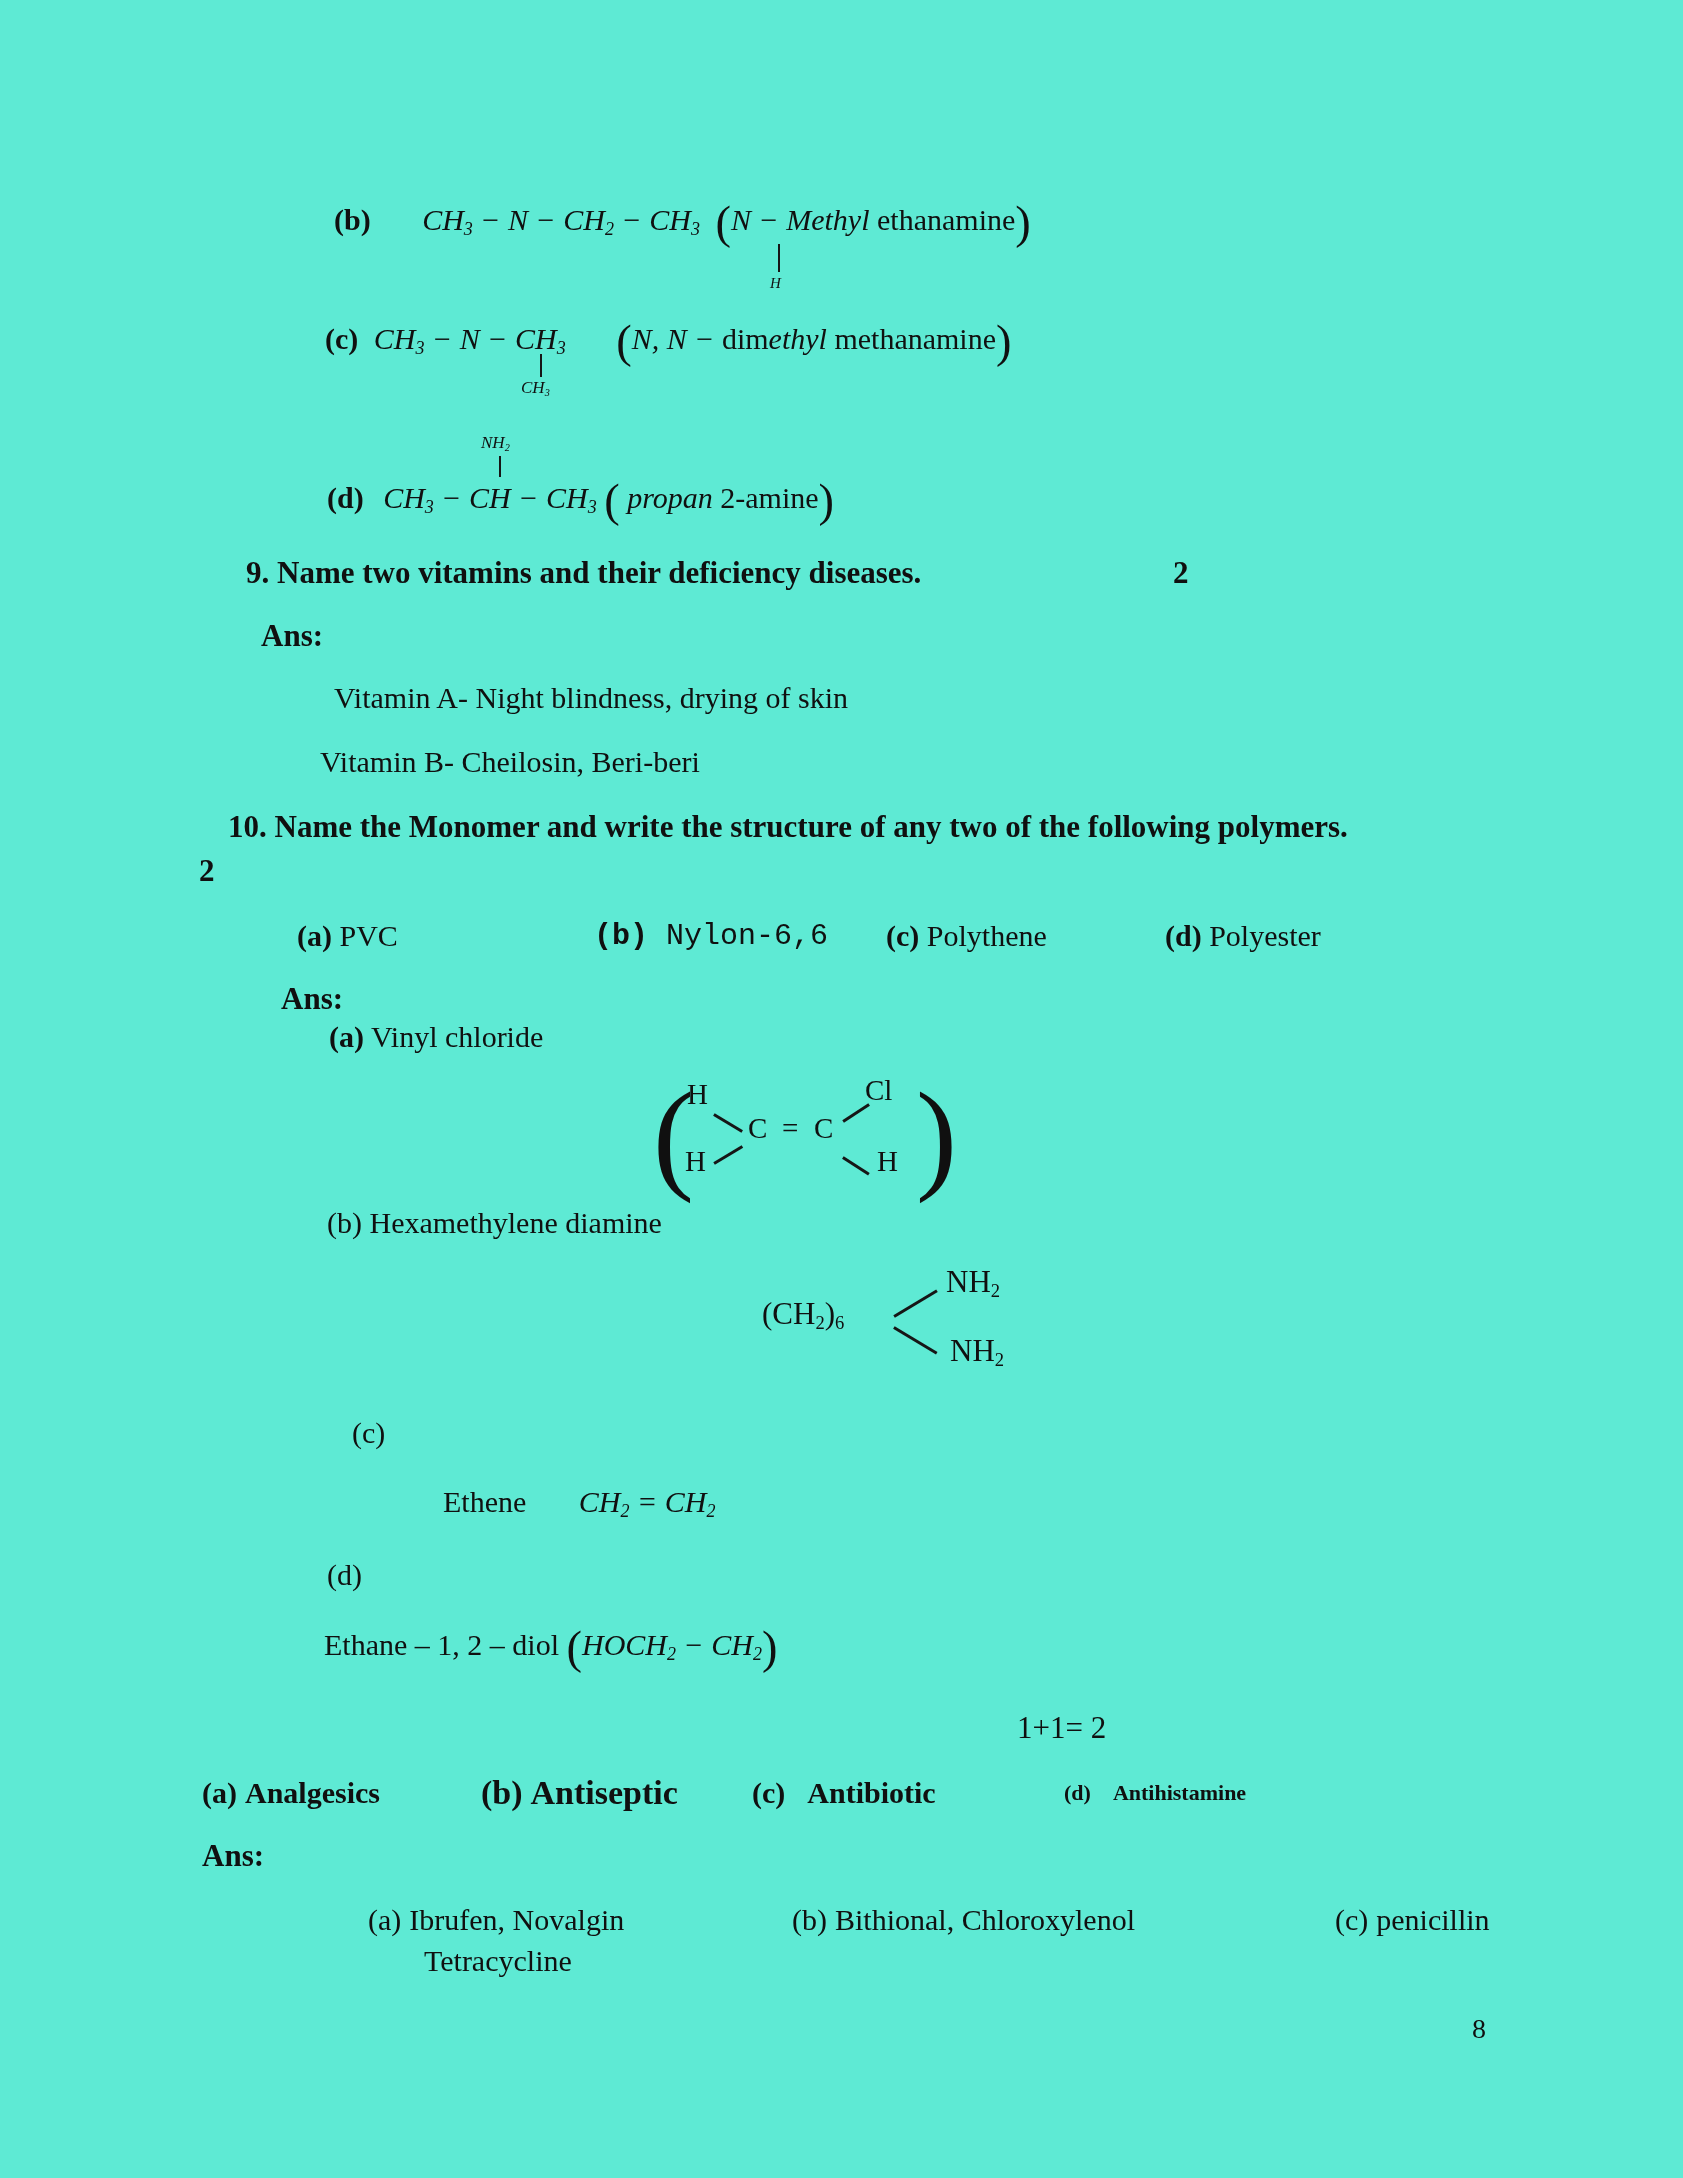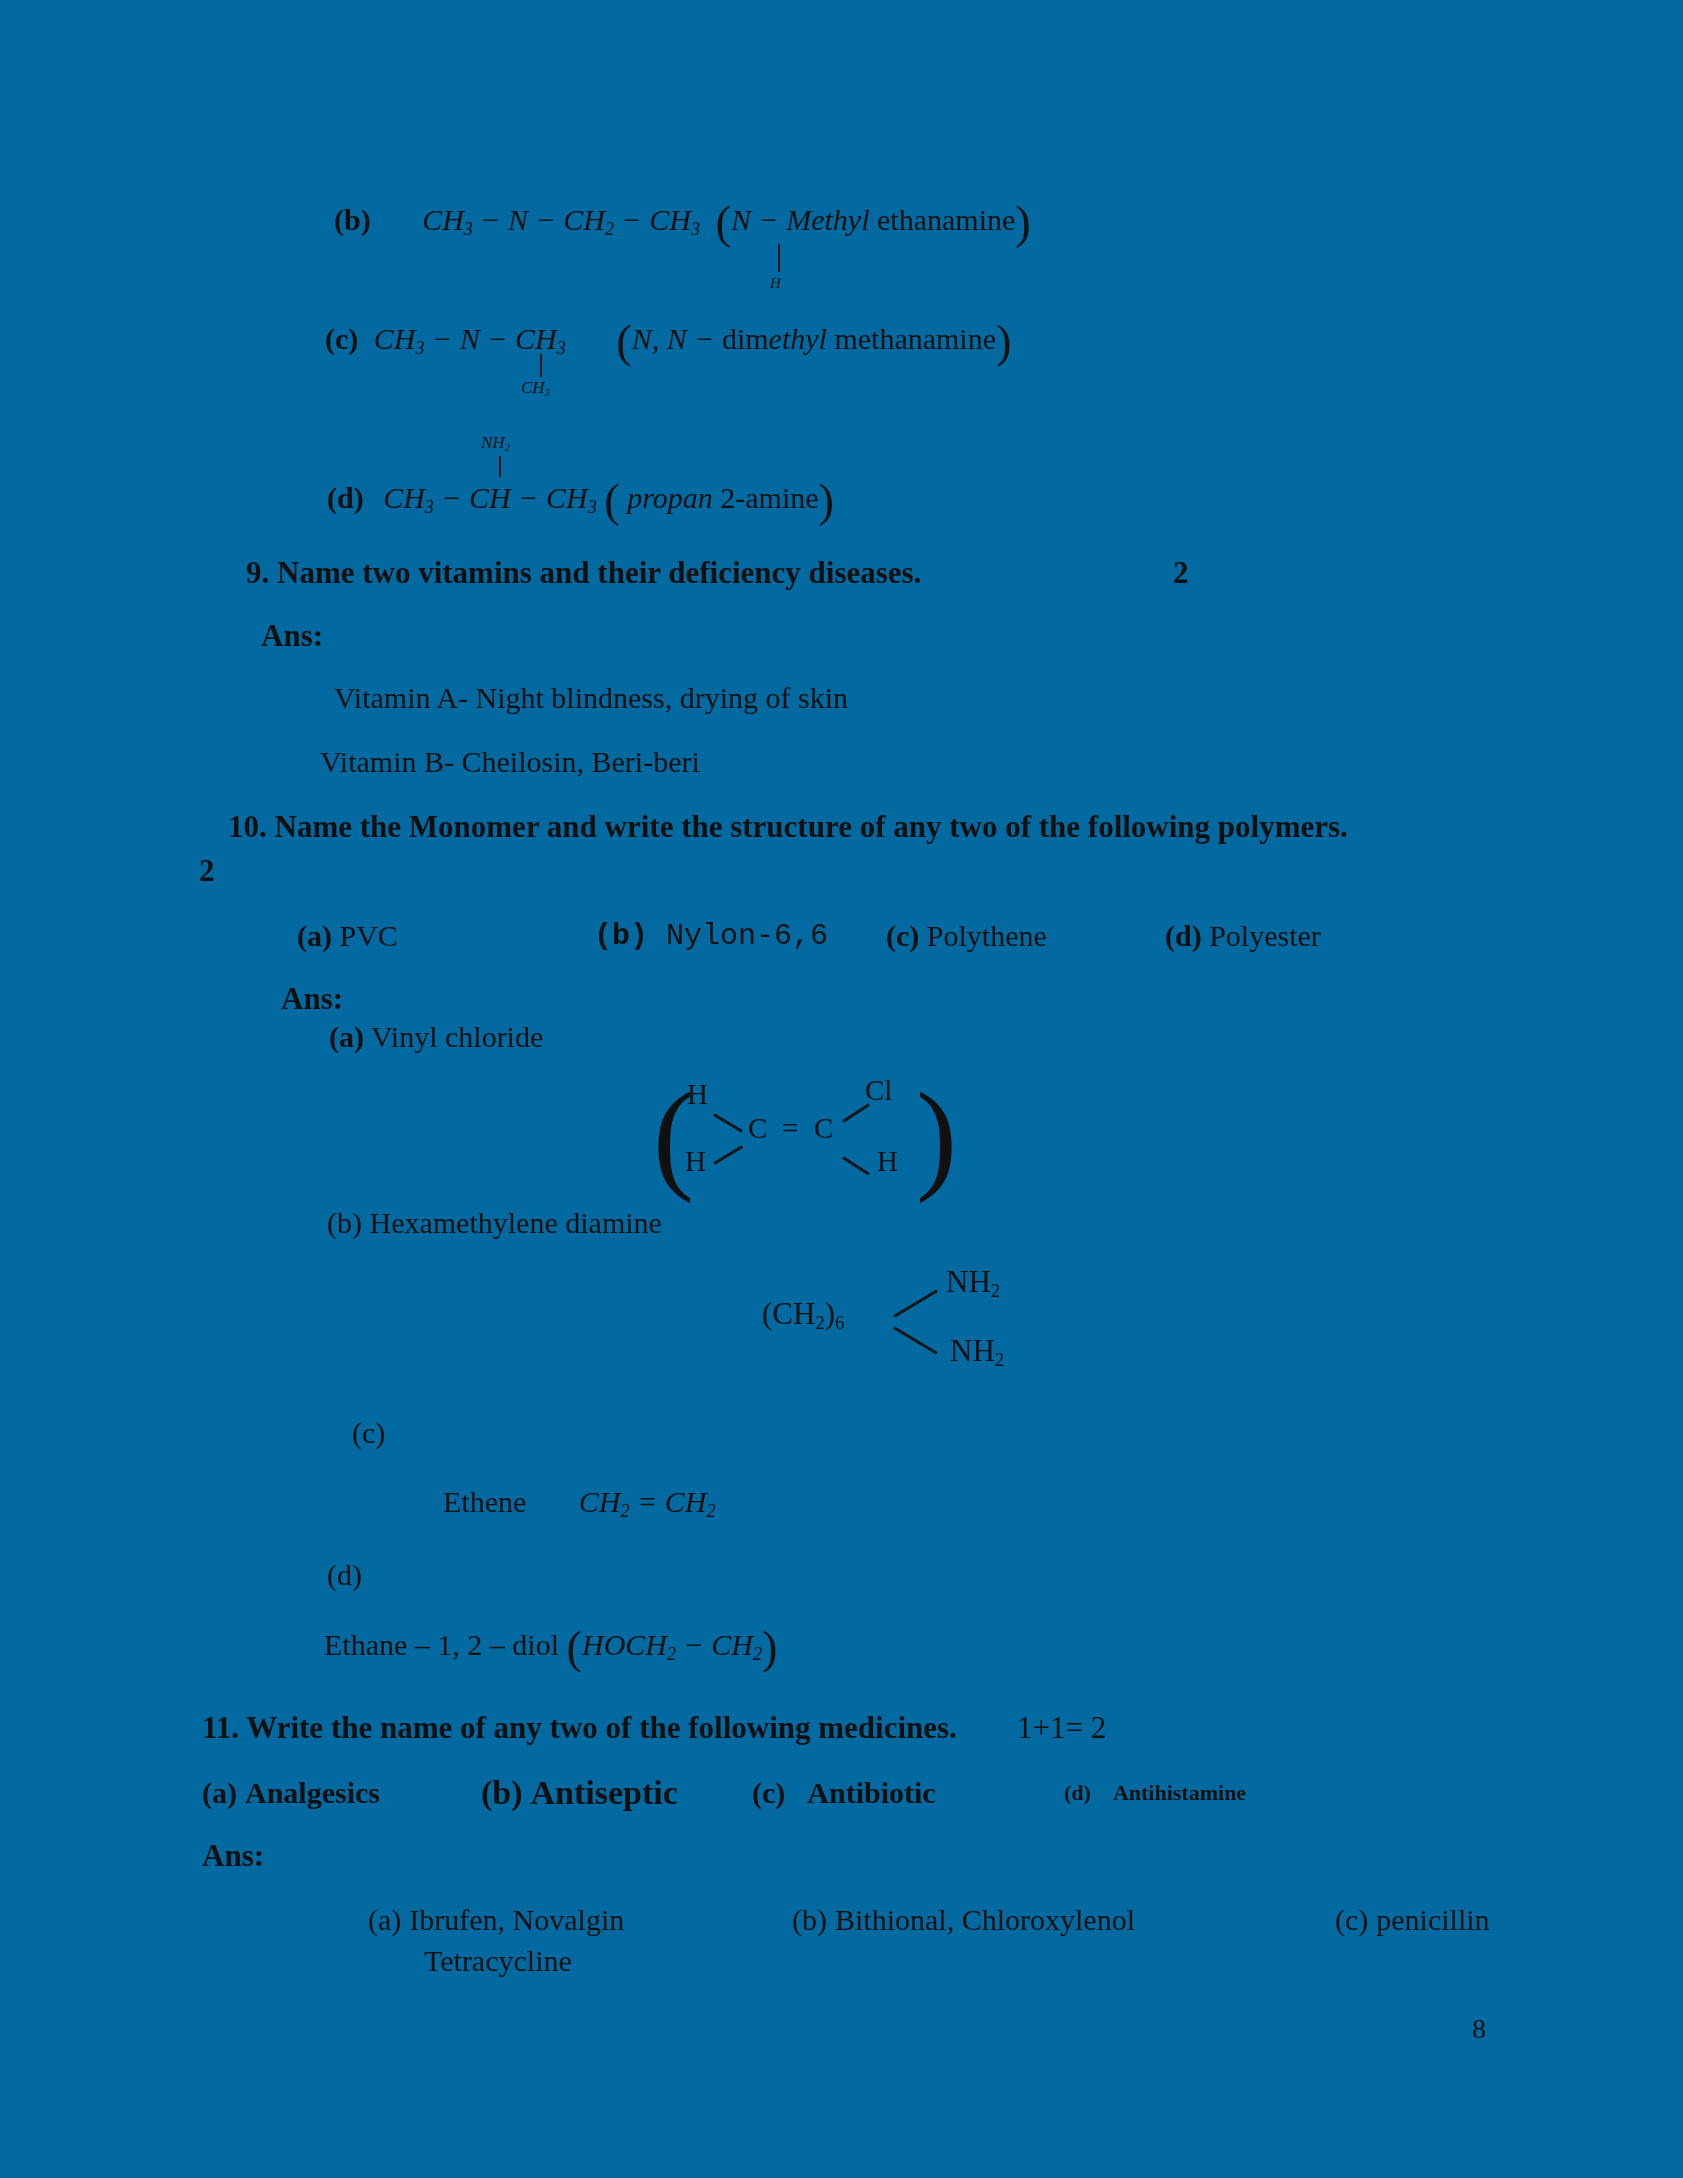--- a/index.html
+++ b/index.html
@@ -1,21 +1,21 @@
 <!DOCTYPE html>
 <html><head>
 <meta charset="utf-8">
 <style>
   html,body{margin:0;padding:0;}
   body{
     width:1683px;height:2178px;position:relative;
     background:#ffffff;color:#101010;
     font-family:"Liberation Serif","DejaVu Serif",serif;
   }
-  .page{position:absolute;inset:0;background:#0369a1;}
+  .page{position:absolute;inset:0;background:#5eead4;}
   .line{position:absolute;white-space:nowrap;font-size:30px;line-height:38px;color:#101010;}
   .q{font-size:31px;font-weight:bold;}
   .b{font-weight:bold;}
   .it{font-style:italic;}
   .f{font-style:italic;}
   sub{font-size:0.60em;line-height:0;vertical-align:-0.25em;}
   .bp{font-size:1.55em;font-weight:400;vertical-align:-0.18em;line-height:0;}
   .gap43{margin-left:43px;}
   .gap8{margin-left:8px;}
   .smallatom{position:absolute;font-size:17px;line-height:18px;font-style:italic;white-space:nowrap;}
@@ -105,21 +105,20 @@
   <div class="line" style="left:443px;top:1483px;">
     <span>Ethene</span>
     <span class="f" style="margin-left:45px;"><span>CH</span><sub>2</sub><span> = CH</span><sub>2</sub></span>
   </div>
 
   <div class="line" style="left:327px;top:1556px;">(d)</div>
   <div class="line" style="left:324px;top:1626px;">
     <span>Ethane – 1, 2 – diol </span><span class="bp">(</span><span class="f"><span>HOCH</span><sub>2</sub><span> − CH</span><sub>2</sub></span><span class="bp">)</span>
   </div>
 
-  <div class="line q" style="left:202px;top:1709px;"><span>11.</span><span> Write the name of any two of the following medicines.</span></div>
   <div class="marks" style="left:1017px;top:1709px;">1+1= 2</div>
 
   <div class="line q" style="left:202px;top:1774px;font-size:30px;"><span>(a)</span><span class="opt-text">Analgesics</span></div>
   <div class="line q" style="left:481px;top:1774px;font-size:34px;"><span>(b)</span><span class="opt-text">Antiseptic</span></div>
   <div class="line q" style="left:752px;top:1774px;font-size:30px;"><span>(c)</span><span class="opt-text-wide">Antibiotic</span></div>
   <div class="line q" style="left:1064px;top:1774px;font-size:22px;"><span>(d)</span><span class="opt-text-wide">Antihistamine</span></div>
 
   <div class="line q" style="left:202px;top:1837px;">Ans:</div>
 
   <div class="line" style="left:368px;top:1901px;"><span>(a)</span><span class="opt-text">Ibrufen, Novalgin</span></div>

